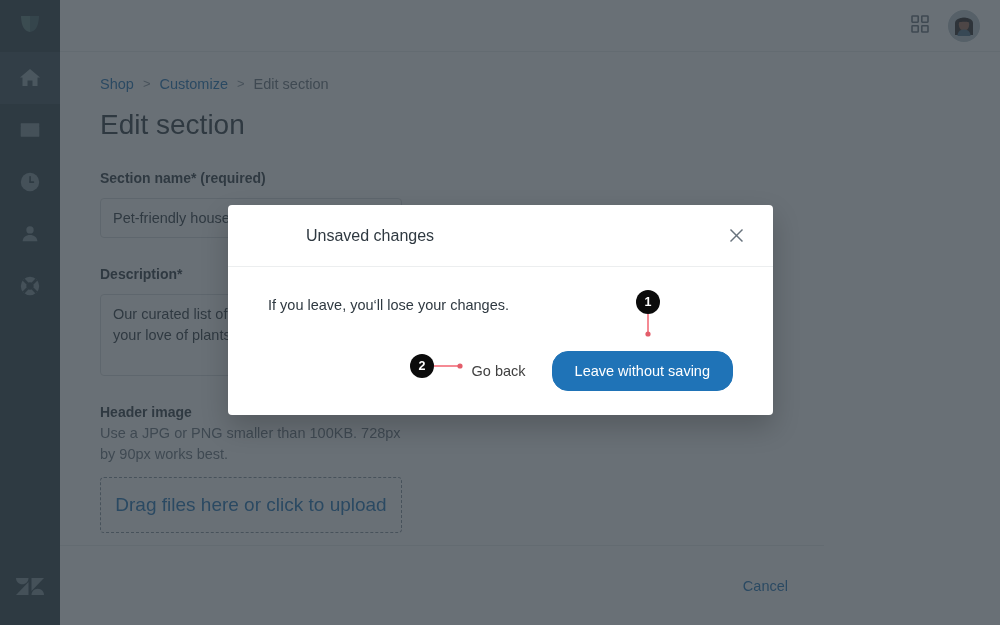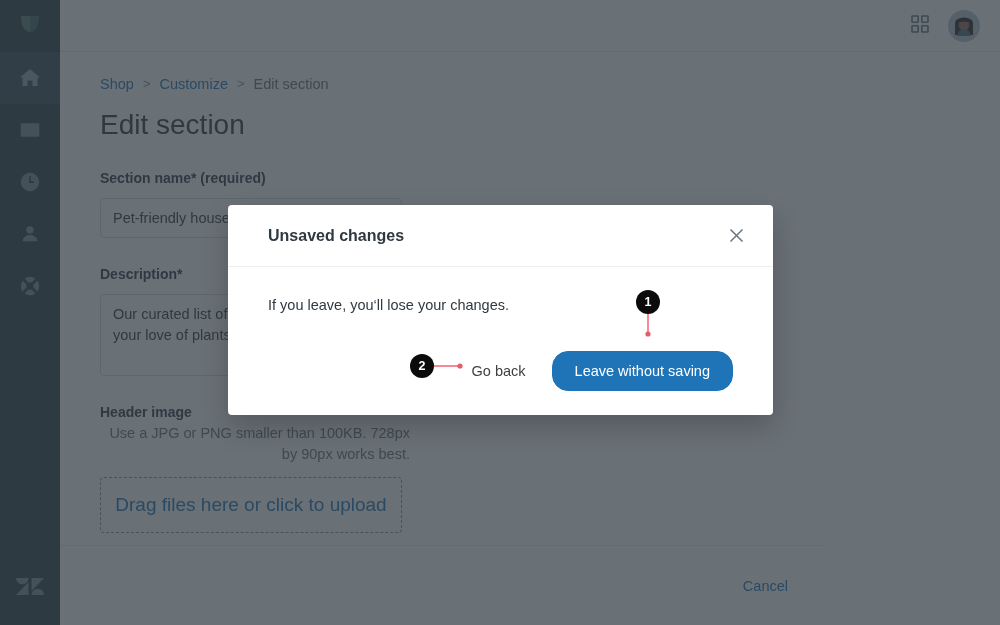--- a/index.html
+++ b/index.html
@@ -118,21 +118,20 @@
     font-weight: bold;
     color: #2f3941;
     line-height: 20px;
   }
   .field-help {
     font-size: 14.5px;
     color: #68737d;
     line-height: 21px;
     margin-top: 1px;
     max-width: 310px;
-    text-align: right;
   }
   .text-input {
     margin-top: 10px;
     width: 302px;
     height: 40px;
     border: 1px solid #d8dcde;
     border-radius: 4px;
     background: #ffffff;
     font-size: 14.5px;
     color: #2f3941;
@@ -228,23 +227,24 @@
   }
   .modal-header {
     height: 62px;
     border-bottom: 1px solid #eceeef;
     display: flex;
     align-items: center;
     padding: 0 24px 0 40px;
   }
   .modal-title {
     font-size: 16px;
-    font-weight: bold;
+    font-weight: normal;
     color: #2f3941;
     flex: 1;
+    margin-left: 38px;
   }
   .modal-close {
     width: 26px; height: 26px;
     display: flex;
     align-items: center;
     justify-content: center;
     cursor: pointer;
     border: none; background: none;
   }
   .modal-body {

